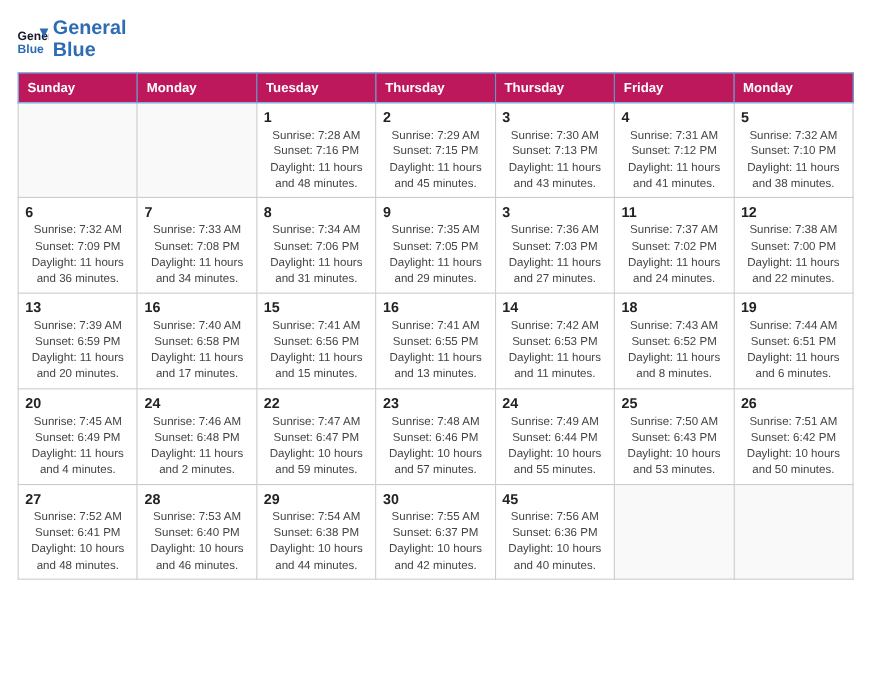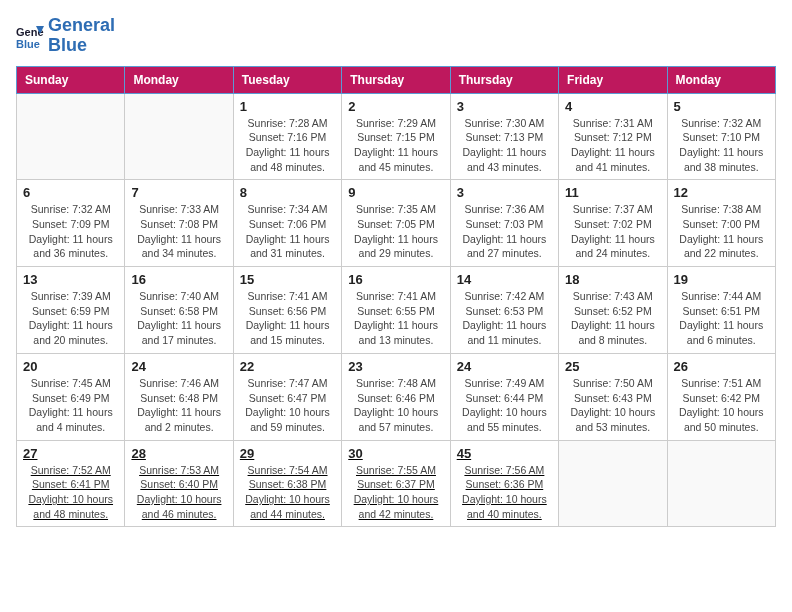--- a/index.html
+++ b/index.html
@@ -79,21 +79,20 @@
       margin-bottom: 2px;
     }
     .day-info {
       color: #444;
       line-height: 1.4;
       font-size: 10.5px;
       text-align: center;
     }
     tr:last-child td {
       min-height: 70px;
-      text-decoration: underline;
     }
   </style>
 </head>
 <body>
 
 <div class="header">
   <div class="logo">
     <svg class="logo-icon" viewBox="0 0 28 28" xmlns="http://www.w3.org/2000/svg">
       <text x="0" y="14" font-size="11" font-weight="bold" fill="#1a1a2e">General</text>
       <text x="0" y="26" font-size="11" font-weight="bold" fill="#2e6db4">Blue</text>

